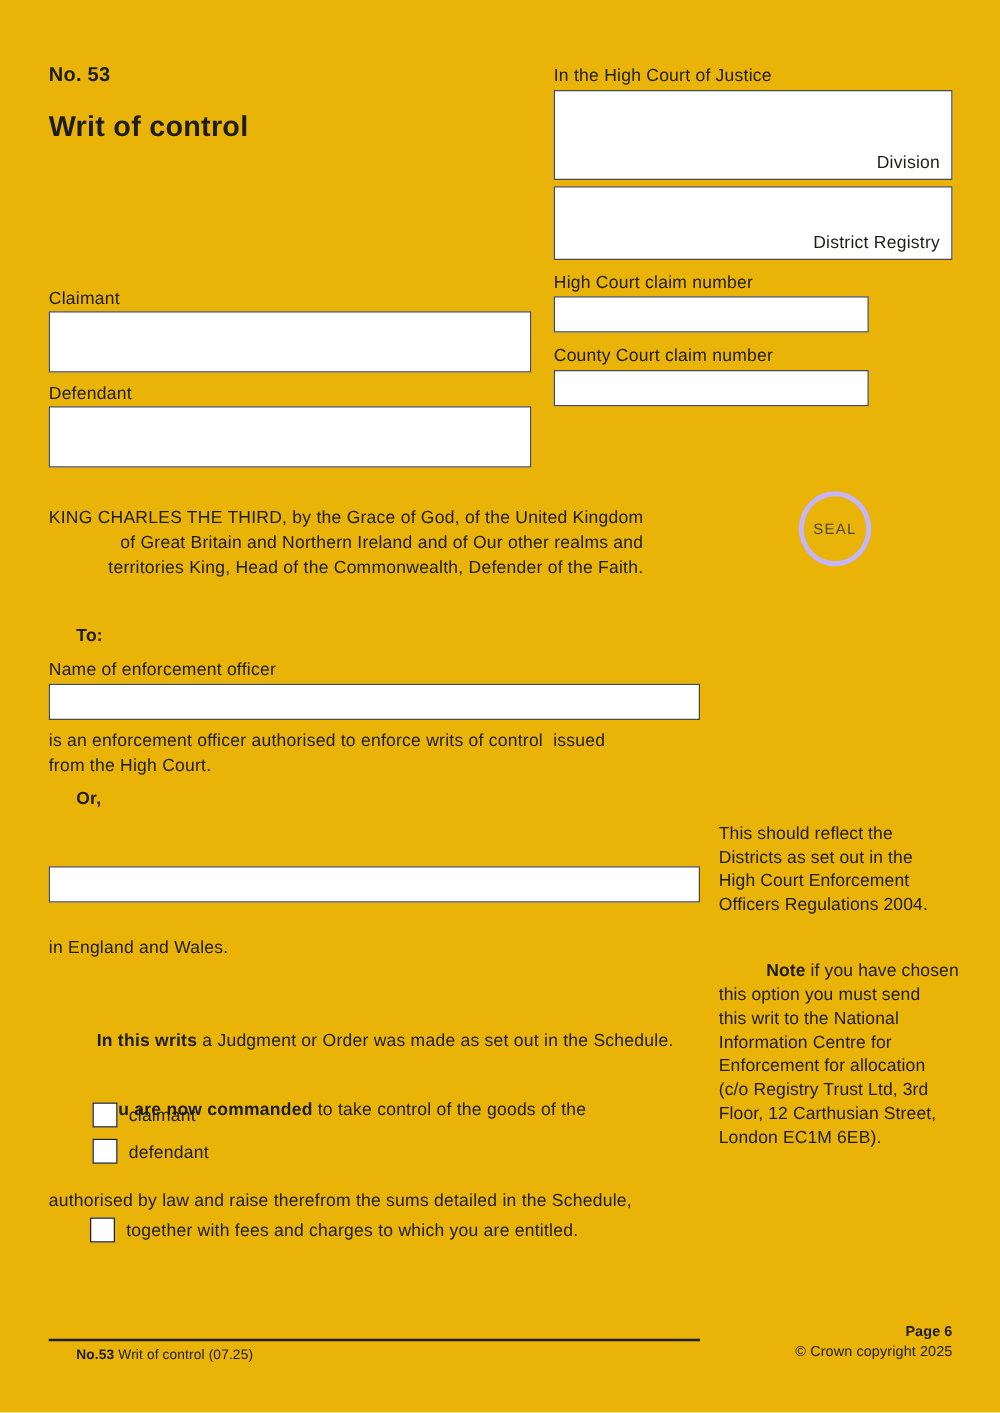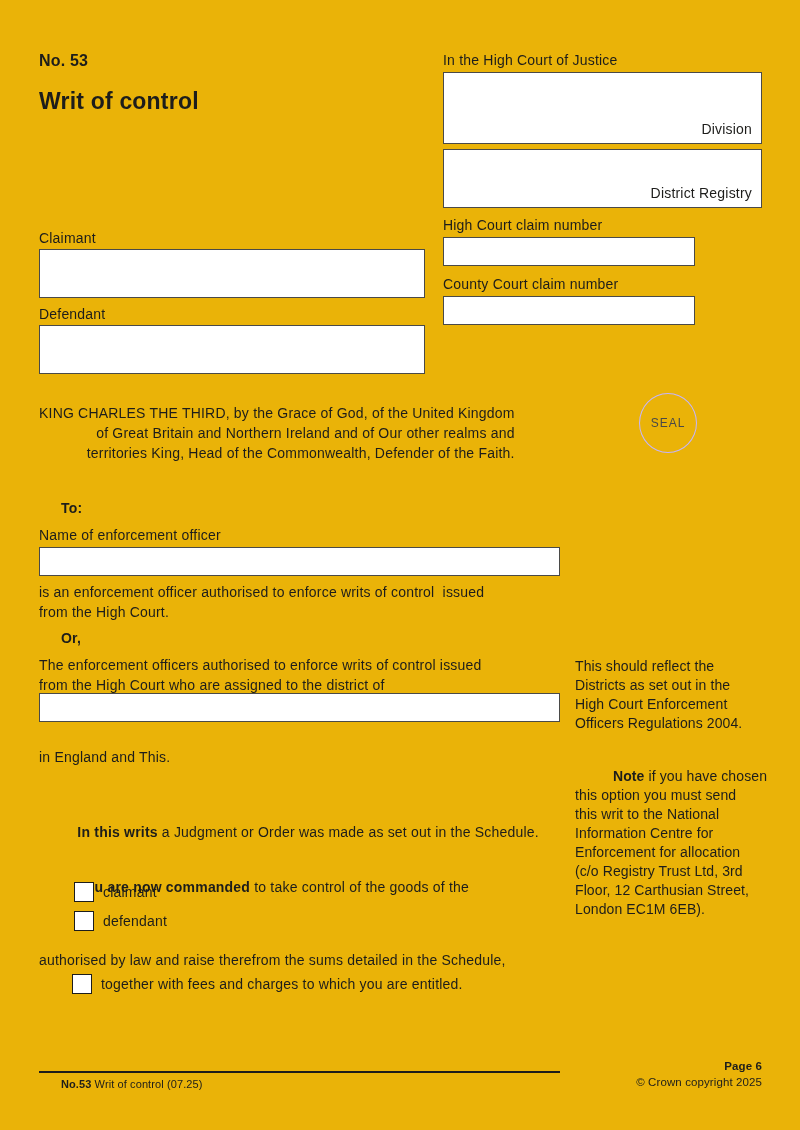--- a/index.html
+++ b/index.html
@@ -16,21 +16,21 @@
     position:absolute;box-sizing:border-box;background:#fff;
     border:1.5px solid #4a4a48;
   }
   .field-inner-label{
     position:absolute;right:9px;bottom:6px;font-size:14px;letter-spacing:.2px;color:#1d1d1b;
   }
   .form-number{font-size:16px;font-weight:bold;letter-spacing:.2px;}
   .page-title{font-size:23px;font-weight:bold;letter-spacing:.2px;}
   .seal{
     position:absolute;box-sizing:border-box;width:58px;height:60px;border-radius:50%;
-    border:1px solid #c4b5fd;display:flex;align-items:center;justify-content:center;
+    border:4px solid #c4b5fd;display:flex;align-items:center;justify-content:center;
   }
   .seal span{font-size:12px;letter-spacing:1px;color:#4a4a48;}
   .cbrow{position:absolute;display:flex;align-items:center;gap:9px;}
   .checkbox{
     box-sizing:border-box;width:20px;height:20px;border:1.5px solid #1d1d1b;background:#fff;
     flex:0 0 auto;
   }
   .cbrow .label{white-space:nowrap;}
   .note-text{font-size:14px;line-height:19px;letter-spacing:.1px;white-space:pre;}
   .footer-line{position:absolute;height:2px;background:#1d1d1b;}
@@ -78,25 +78,23 @@
   <div class="abs label bold" style="left:39px;top:500px;">To:</div>
 
   <div class="abs label" style="left:39px;top:527px;">Name of enforcement officer</div>
   <div class="field" style="left:39px;top:547px;width:521px;height:29px;"></div>
 
   <div class="abs body-text" style="left:39px;top:582px;">is an enforcement officer authorised to enforce writs of control  issued
 from the High Court.</div>
 
   <div class="abs label bold" style="left:39px;top:630px;">Or,</div>
 
-  <div class="abs body-text" style="left:39px;top:655px;">The enforcement officers authorised to enforce writs of control issued
-from the High Court who are assigned to the district of</div>
   <div class="field" style="left:39px;top:693px;width:521px;height:29px;"></div>
 
-  <div class="abs body-text" style="left:39px;top:747px;">in England and This.</div>
+  <div class="abs body-text" style="left:39px;top:747px;">in England and Wales.</div>
 
   <div class="abs note-text" style="left:575px;top:657px;">This should reflect the
 Districts as set out in the
 High Court Enforcement
 Officers Regulations 2004.</div>
 
   <div class="abs note-text" style="left:575px;top:748px;">
     <span class="bold">Note</span><span> if you have chosen
 this option you must send
 this writ to the National

